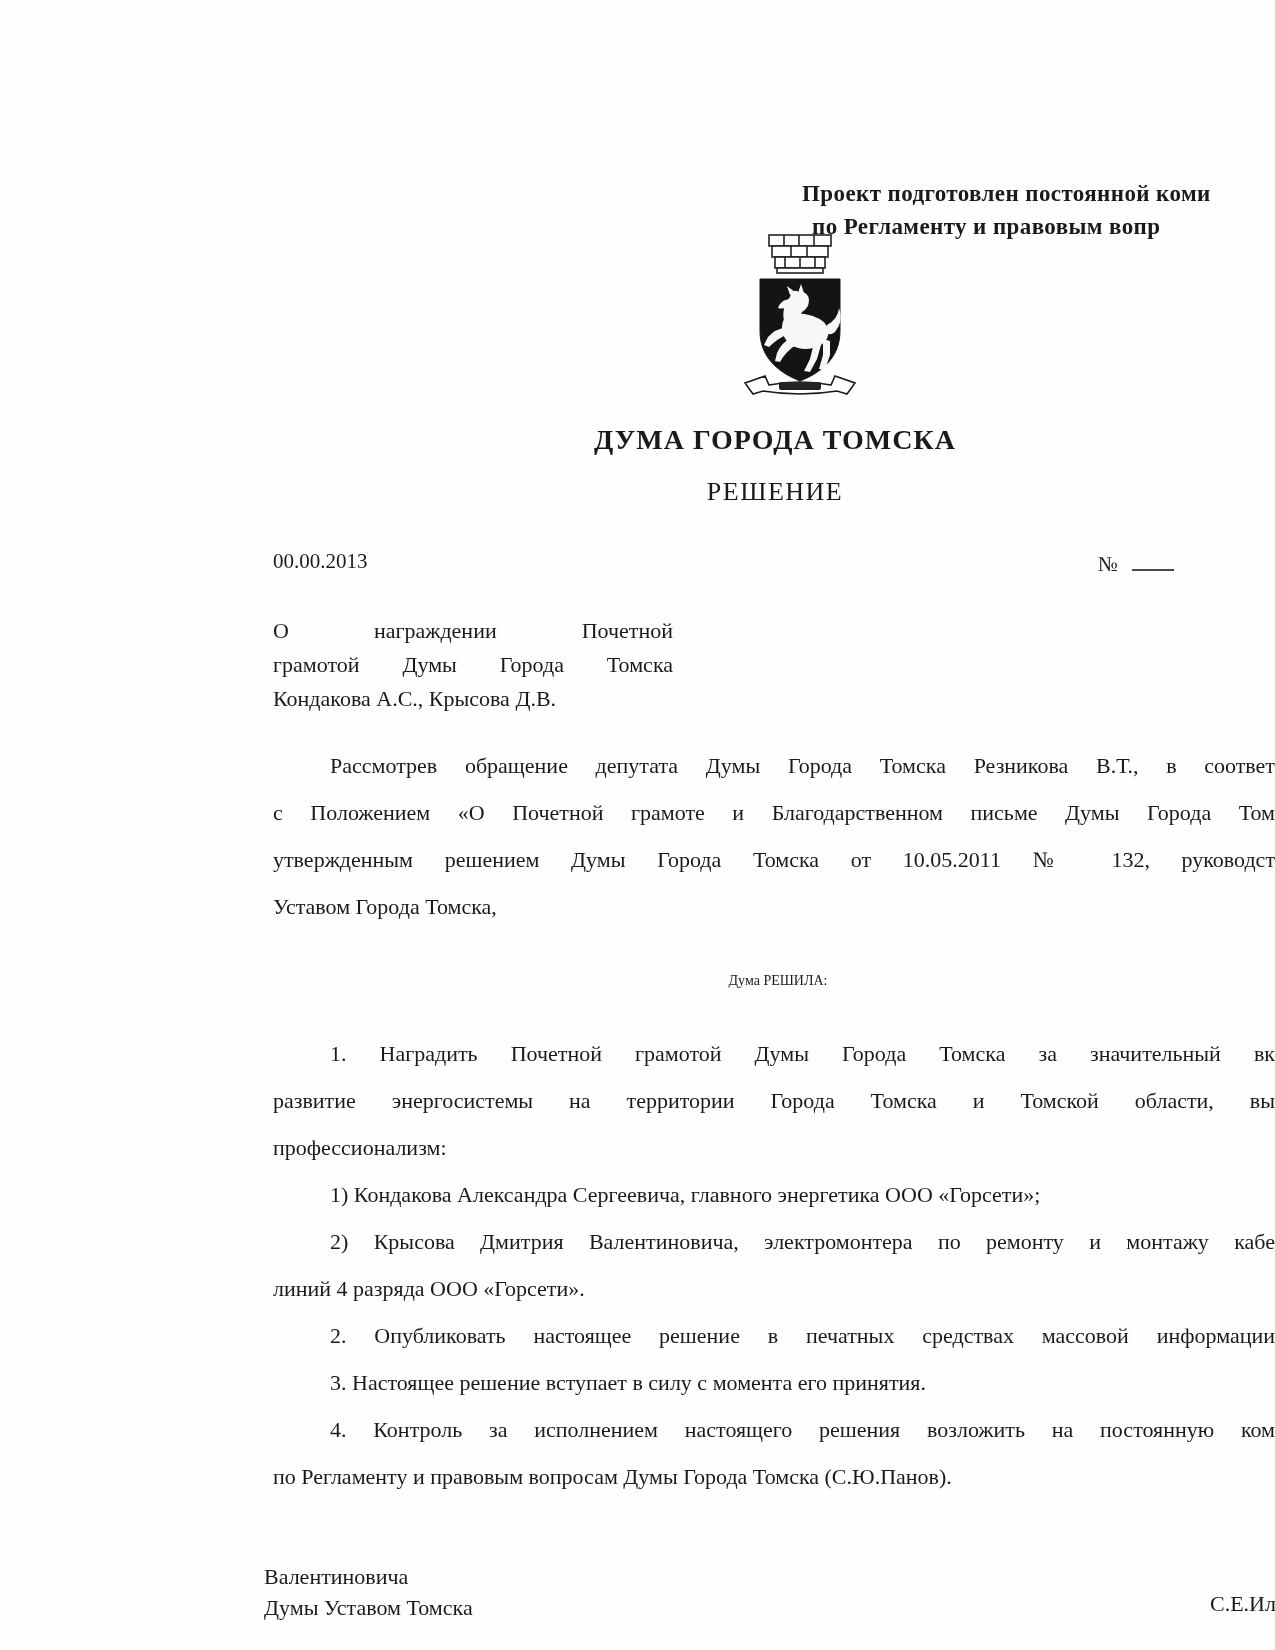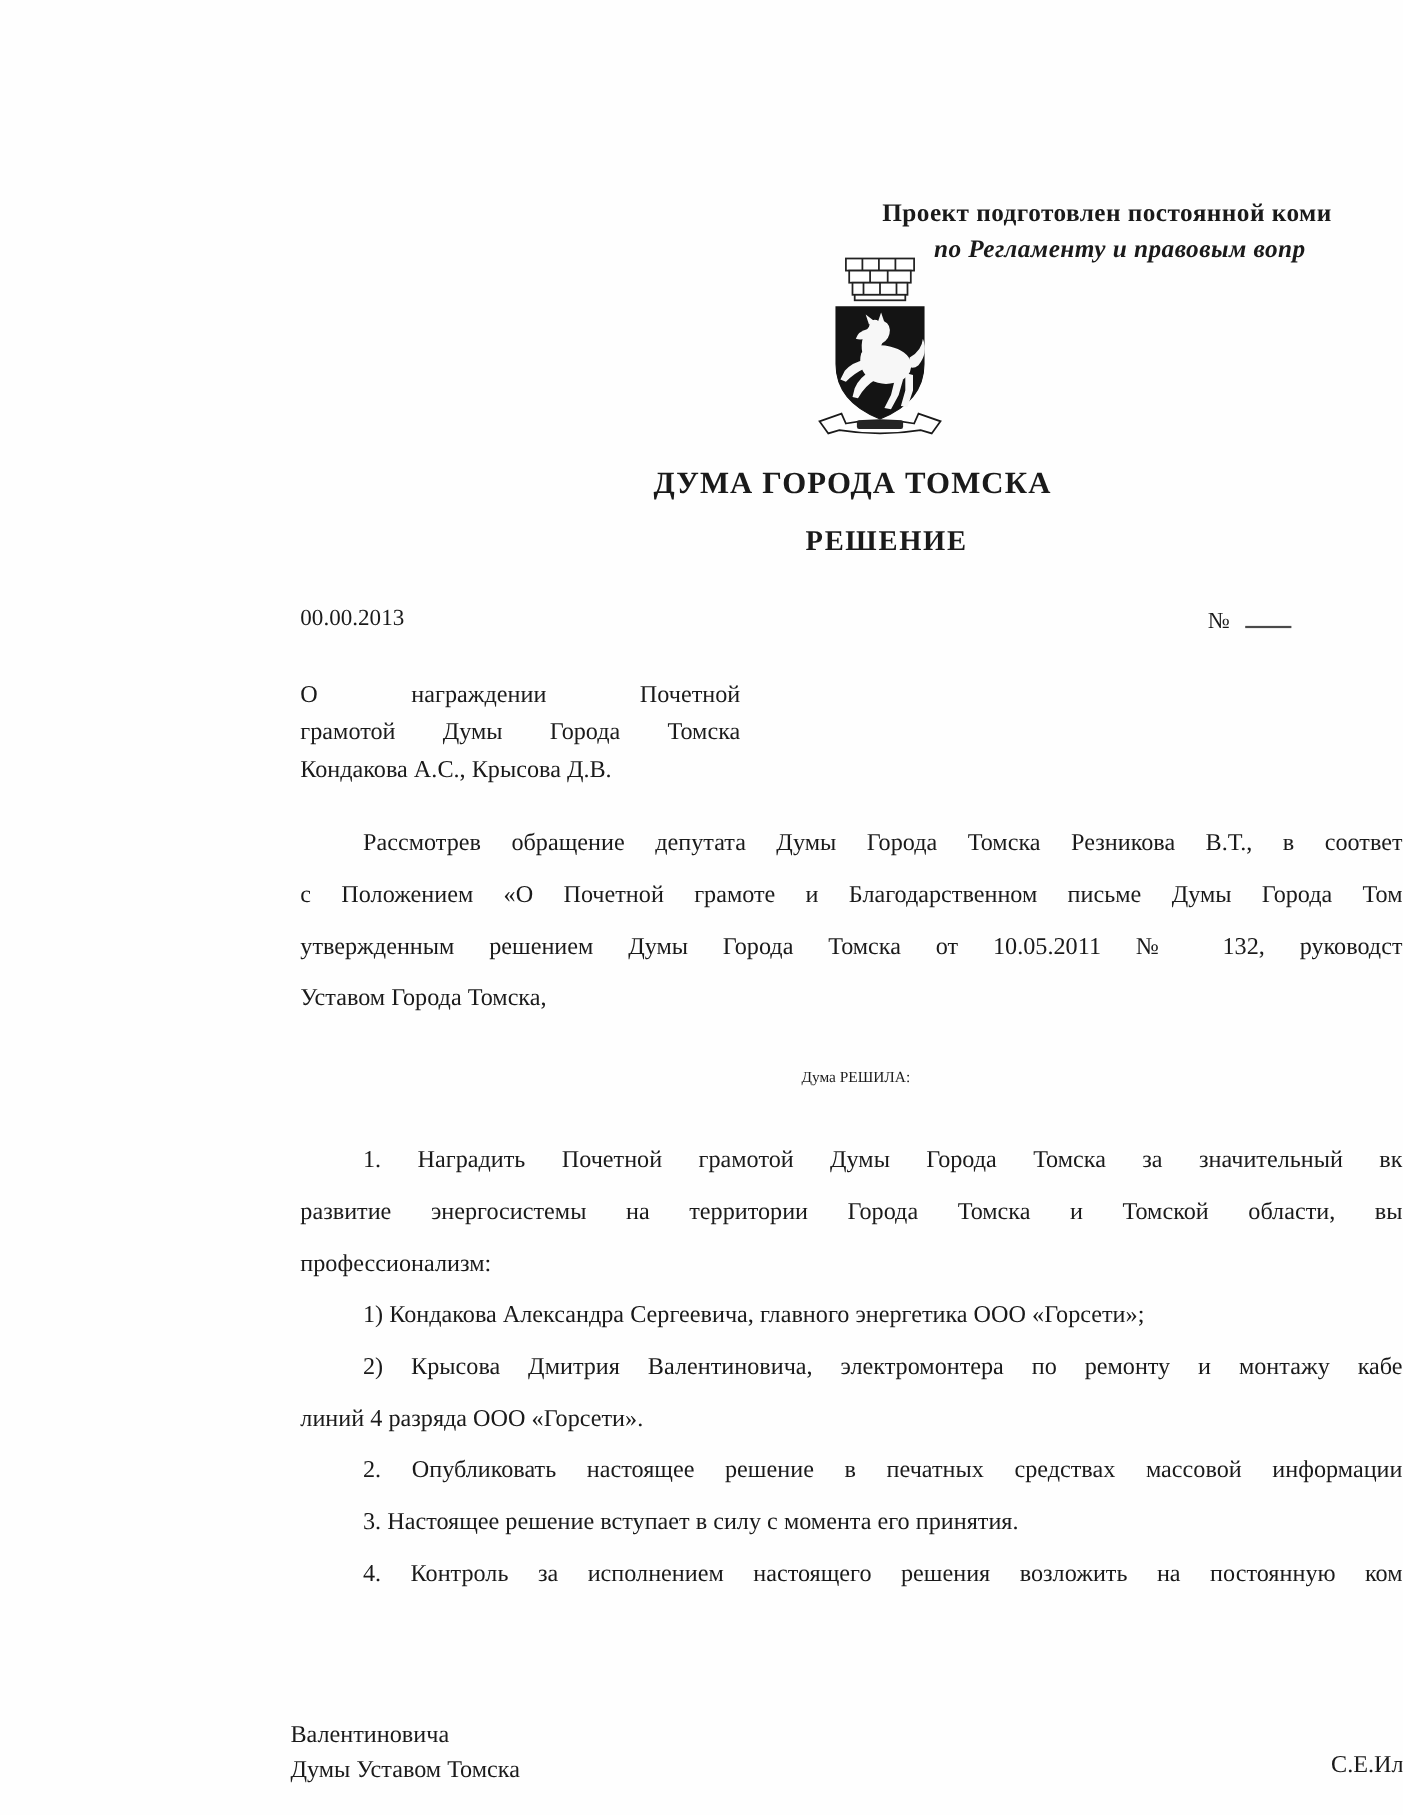--- a/index.html
+++ b/index.html
@@ -4,26 +4,26 @@
 <style>
   html,body{margin:0;padding:0;}
   body{
     width:1275px;height:1650px;position:relative;overflow:hidden;
     background:#fefefe;color:#1a1a1a;
     font-family:"Liberation Serif","DejaVu Serif",serif;
   }
   .abs{position:absolute;}
   
   .note-line1{left:802px;top:181px;font-size:23px;font-weight:bold;white-space:nowrap;letter-spacing:.4px;}
-  .note-line2{left:849px;top:214px;font-size:23px;font-weight:bold;white-space:nowrap;letter-spacing:.4px;font-style:italic;}
+  .note-line2{left:812px;top:214px;font-size:23px;font-weight:bold;white-space:nowrap;letter-spacing:.4px;}
   
   .emblem{left:735px;top:233px;width:130px;height:165px;}
   
   .doc-title{top:424px;left:775px;transform:translateX(-50%);font-size:28px;font-weight:bold;white-space:nowrap;letter-spacing:1px;}
-  .doc-type{top:477px;left:806px;transform:translateX(-50%);font-size:26px;font-weight:bold;white-space:nowrap;letter-spacing:1.5px;}
+  .doc-type{top:477px;left:775px;transform:translateX(-50%);font-size:26px;font-weight:normal;white-space:nowrap;letter-spacing:1.5px;}
   
   .date{left:273px;top:549px;font-size:21px;}
   .number{left:1098px;top:549px;font-size:21px;}
   .number-blank{display:inline-block;width:42px;height:20px;border-bottom:2px solid #4a4a4a;margin-left:14px;}
   
   .subject{left:273px;top:614px;width:400px;font-size:22px;font-weight:normal;line-height:34px;}
   
   .intro{left:273px;top:742px;width:1002px;font-size:22px;line-height:47px;}
   .items{left:273px;top:1030px;width:1002px;font-size:22px;line-height:47px;}
   .resolved{top:973px;left:778px;transform:translateX(-50%);font-size:14px;white-space:nowrap;}
@@ -105,19 +105,20 @@
 <div class="abs items">
   <div class="j indent">1. Наградить Почетной грамотой Думы Города Томска за значительный вк</div>
   <div class="j">развитие энергосистемы на территории Города Томска и Томской области, вы</div>
   <div>профессионализм:</div>
   <div class="indent">1) Кондакова Александра Сергеевича, главного энергетика ООО «Горсети»;</div>
   <div class="j indent">2) Крысова Дмитрия Валентиновича, электромонтера по ремонту и монтажу кабе</div>
   <div>линий 4 разряда ООО «Горсети».</div>
   <div class="j indent">2. Опубликовать настоящее решение в печатных средствах массовой информации</div>
   <div class="indent">3. Настоящее решение вступает в силу с момента его принятия.</div>
   <div class="j indent">4. Контроль за исполнением настоящего решения возложить на постоянную ком</div>
+  <div>по Регламенту и правовым вопросам Думы Города Томска (С.Ю.Панов).</div>
 </div>
 
 <div class="abs sign-left">
   <div>Валентиновича</div>
   <div>Думы Уставом Томска</div>
 </div>
 <div class="abs sign-name">С.Е.Иль</div>
 
 </body></html>

